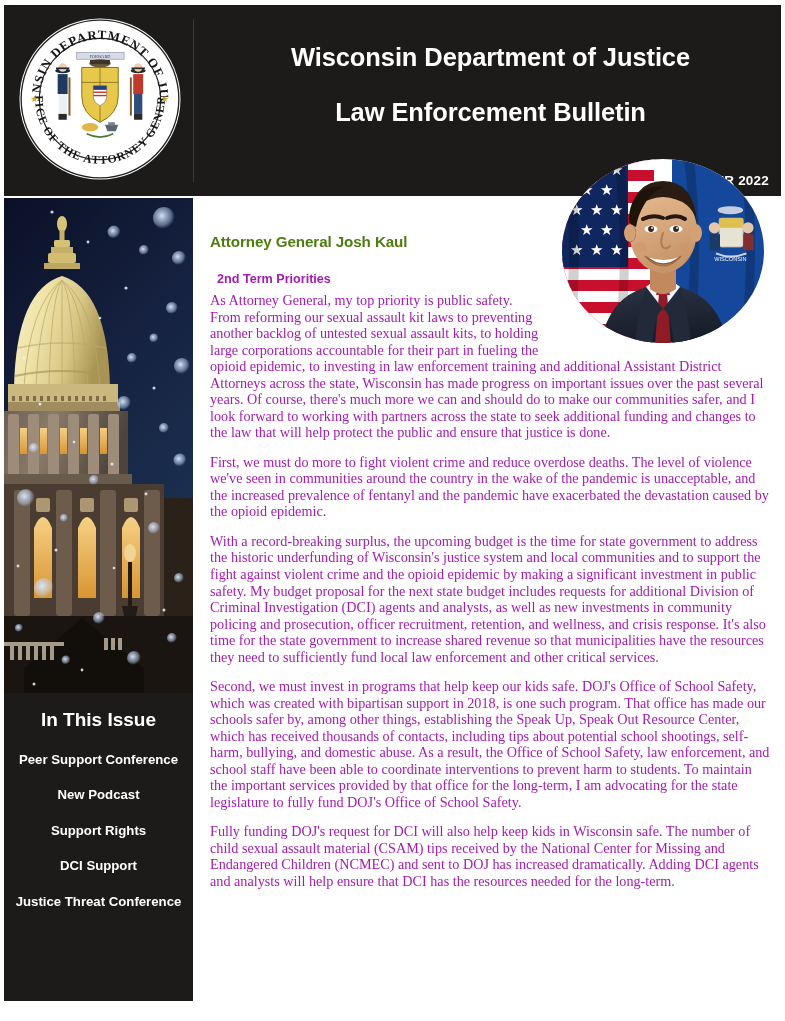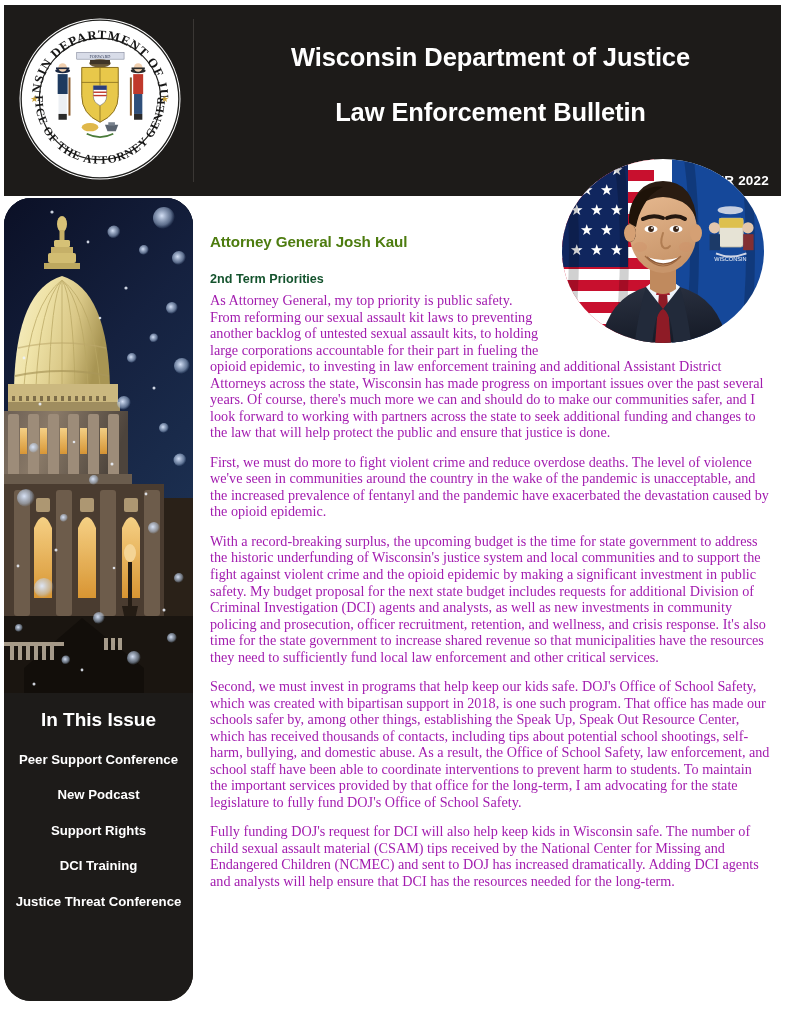--- a/index.html
+++ b/index.html
@@ -87,21 +87,20 @@
 
   
   .sidebar {
     position: absolute;
     left: 4px;
     top: 198px;
     width: 189px;
     height: 803px;
     background: #1d1b19;
     overflow: hidden;
-    border-radius: 27px;
   }
   .capitol-photo {
     position: absolute;
     left: 0;
     top: 0;
     width: 189px;
     height: 495px;
     overflow: hidden;
     background: #0a1430;
   }
@@ -149,22 +148,22 @@
   .ag-name {
     font-size: 15.2px;
     font-weight: bold;
     color: #4d7c0f;
     margin: 28px 0 0 0;
     letter-spacing: -0.1px;
   }
   .section-head {
     font-size: 12.6px;
     font-weight: bold;
-    color: #14532d;
-    margin: 22px 0 6px 0;
+    color: #a21caf;
+    margin: 22px 0 6px 7px;
   }
   .portrait {
     float: right;
     width: 218px;
     height: 196px;
     margin: -52px 0 6px 12px;
     shape-outside: ellipse(109px 98px at 109px 98px);
   }
   .portrait-svg { display: block; width: 218px; height: 196px; }
 
@@ -430,21 +429,21 @@
         </g>
       </svg>
     </div>
 
     <div class="issue-box">
       <div class="issue-title">In This Issue</div>
       <ul class="issue-list">
         <li class="issue-item">Peer Support Conference</li>
         <li class="issue-item">New Podcast</li>
         <li class="issue-item">Support Rights</li>
-        <li class="issue-item">DCI Training</li>
+        <li class="issue-item">DCI Support</li>
         <li class="issue-item">Justice Threat Conference</li>
       </ul>
     </div>
   </div>
 
   <div class="main">
 
     <div class="portrait">
       <svg class="portrait-svg" viewBox="0 0 218 196">
         <defs>

